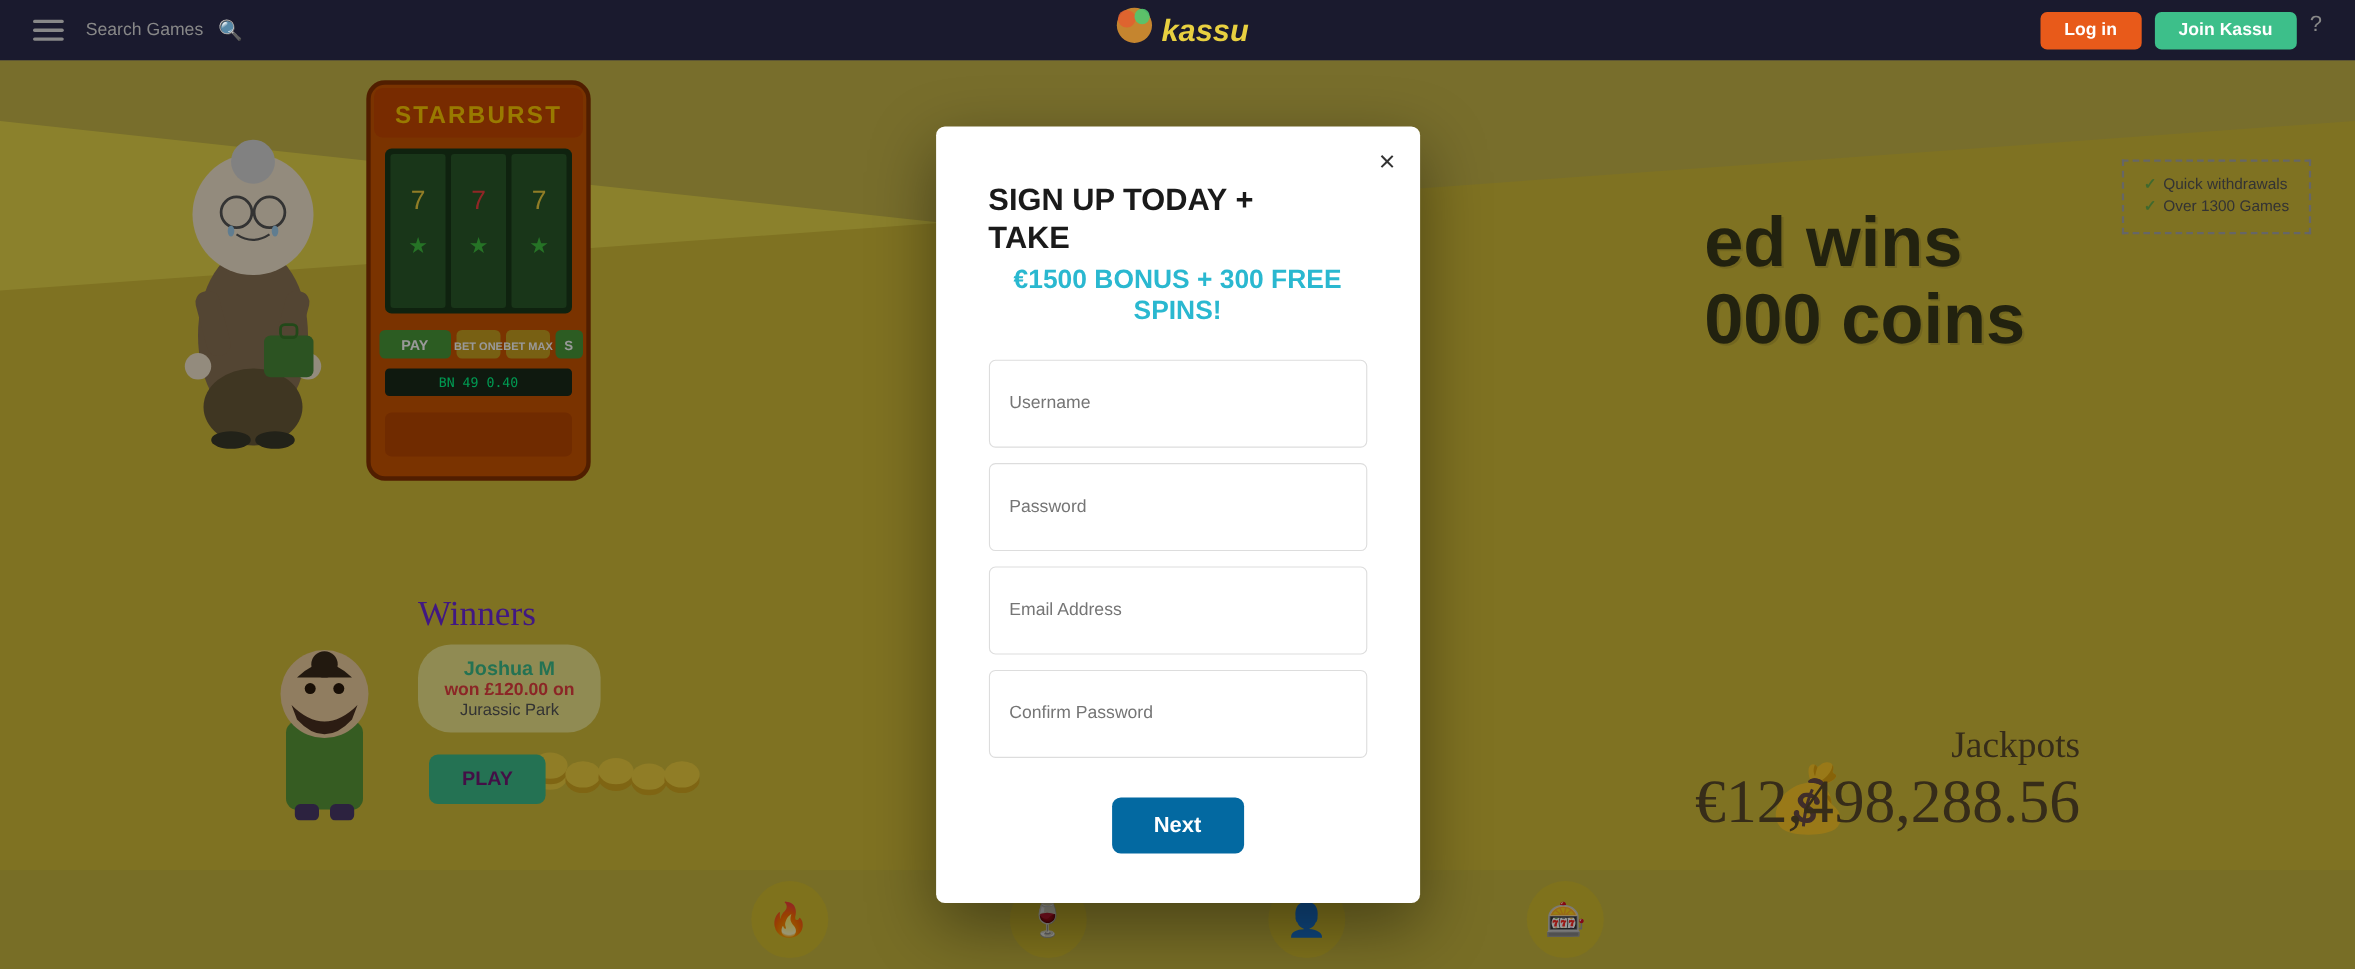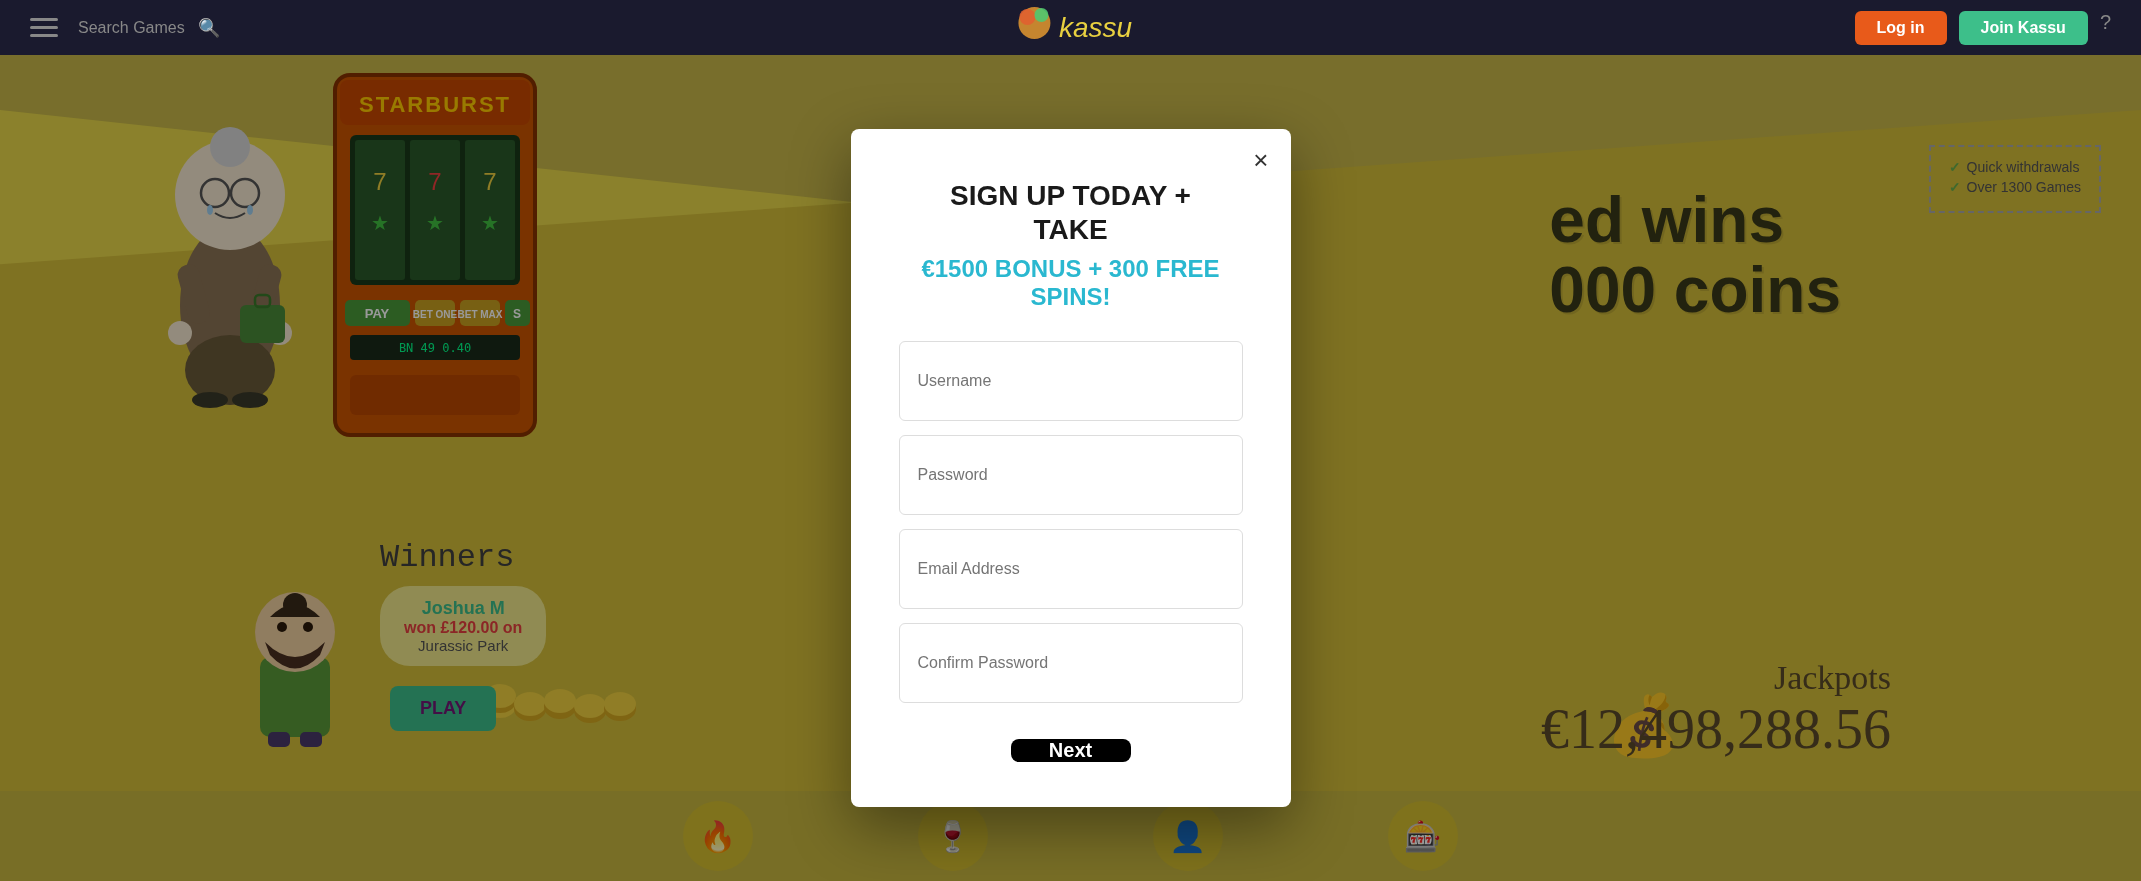--- a/index.html
+++ b/index.html
@@ -75,21 +75,21 @@
     .header-logo {
       position: absolute;
       left: 50%;
       transform: translateX(-50%);
       display: flex;
       align-items: center;
     }
 
     .logo-text {
       font-size: 28px;
-      font-weight: normal;
+      font-weight: bold;
       color: #e8d040;
       font-style: italic;
     }
 
     .header-right {
       display: flex;
       align-items: flex-start;
       gap: 12px;
     }
 
@@ -190,22 +190,22 @@
     
     .winners {
       position: absolute;
       bottom: 130px;
       left: 300px;
       z-index: 3;
     }
 
     .winners-title {
       font-size: 32px;
-      color: #404040;
-      font-family: Liberation Mono, monospace;
+      color: #6d28d9;
+      font-family: Liberation Serif, serif;
       margin-bottom: 10px;
     }
 
     .winner-bubble {
       background: #f0e88a;
       border-radius: 30px;
       padding: 12px 24px;
       max-width: 280px;
     }
 
@@ -315,21 +315,20 @@
       right: 22px;
       font-size: 26px;
       color: #333;
       cursor: pointer;
       background: none;
       border: none;
       line-height: 1;
     }
 
     .modal-title {
-      text-align: center;
       font-size: 28px;
       font-weight: 900;
       color: #1a1a1a;
       text-transform: uppercase;
       line-height: 1.2;
       margin-bottom: 8px;
     }
 
     .modal-subtitle {
       text-align: center;
@@ -352,24 +351,24 @@
       font-size: 16px;
       color: #999;
       outline: none;
       background: white;
     }
 
     .modal-next-btn {
       display: block;
       width: 120px;
       margin: 36px auto 0;
-      background: #000000;
+      background: #0369a1;
       color: white;
       border: none;
-      padding: 0 30px;
+      padding: 14px 30px;
       border-radius: 8px;
       font-size: 20px;
       font-weight: bold;
       cursor: pointer;
       text-align: center;
     }
 
     
     .divider-v {
       position: absolute;

